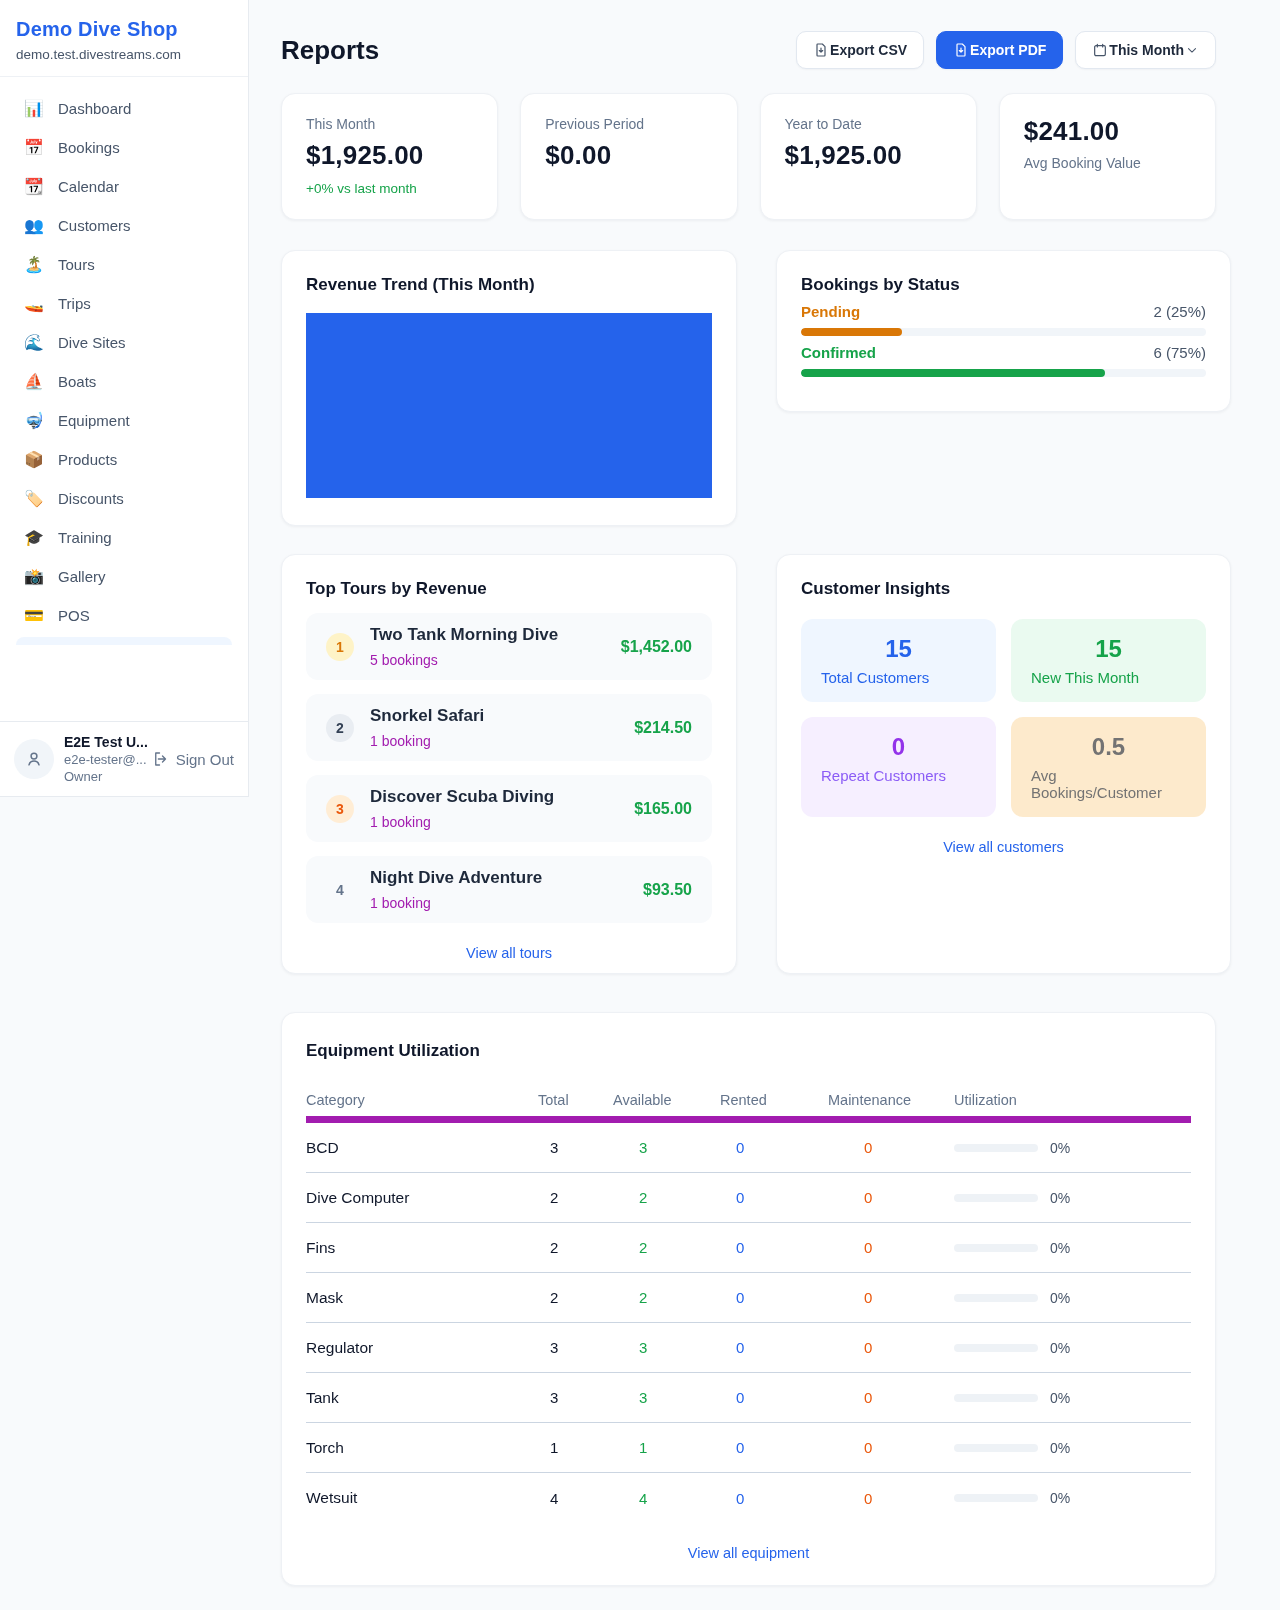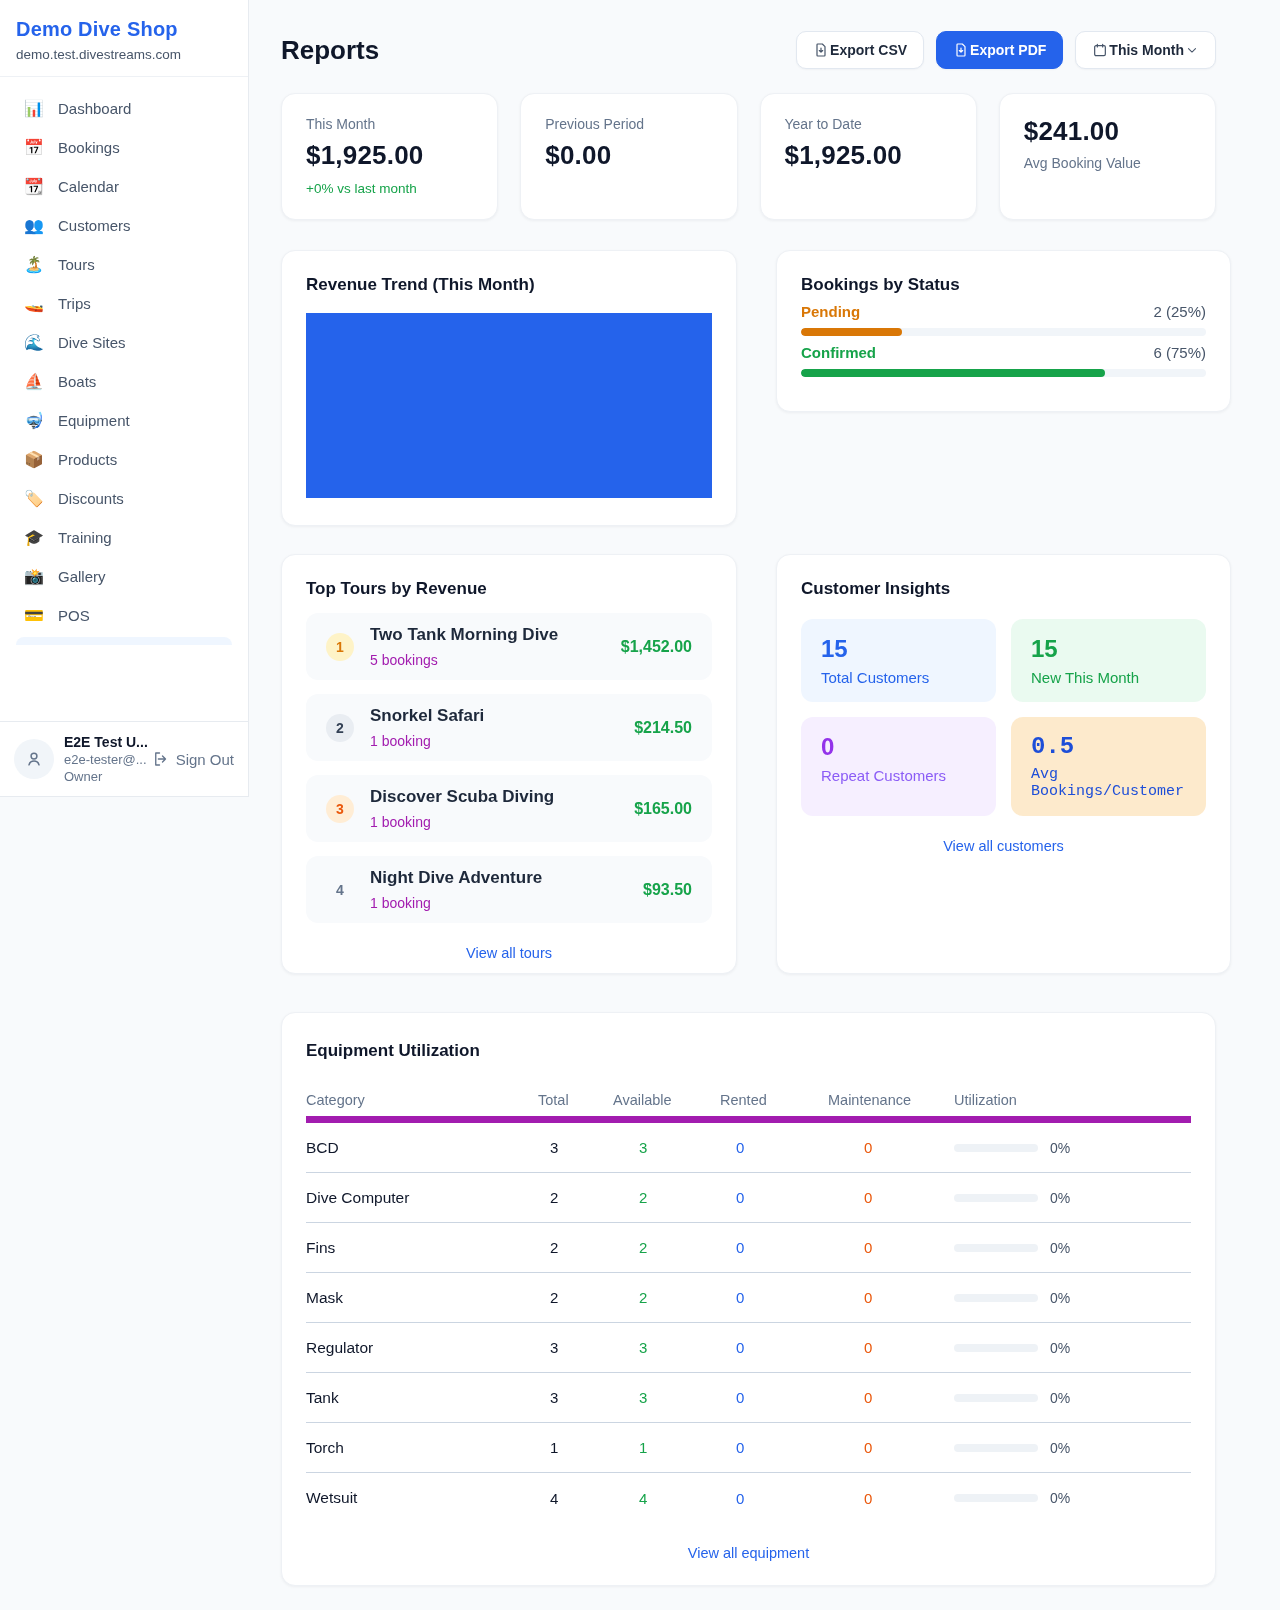--- a/index.html
+++ b/index.html
@@ -118,26 +118,26 @@
   .tour-name { font-size:17px; font-weight:600; color:#1e293b; }
   .tour-sub { font-size:14px; color:#a21caf; margin-top:7px; }
   .tour-amount { font-size:16px; font-weight:700; color:#16a34a; white-space:nowrap; }
   .view-link {
     display:block; margin:22px auto 0; text-align:center;
     font-size:14.5px; color:#2563eb; background:none; border:none; cursor:pointer;
     font-family:inherit;
   }
   .insight-grid { margin-top:20px; display:grid; grid-template-columns:1fr 1fr; gap:15px; }
   .insight-tile { border-radius:12px; padding:16px 20px; min-height:83px; }
-  .insight-value { font-size:24px; font-weight:800; }
+  .insight-value { font-size:24px; font-weight:800;text-align:center; }
   .insight-label { font-size:15px; font-weight:500; margin-top:6px; }
   .tile-blue   { background:#eff6ff; } .tile-blue .insight-value, .tile-blue .insight-label { color:#2563eb; }
   .tile-green  { background:#eafaf0; } .tile-green .insight-value, .tile-green .insight-label { color:#16a34a; }
   .tile-purple { background:#f6efff; } .tile-purple .insight-value { color:#9333ea; } .tile-purple .insight-label { color:#8b5cf6; }
-  .tile-orange { background:#fdeacc; } .tile-orange .insight-value, .tile-orange .insight-label { color:#1d4ed8;font-family:Liberation Mono, monospace; }
+  .tile-orange { background:#fdeacc; } .tile-orange .insight-value, .tile-orange .insight-label { color:#737373; }
   
   .equip-card { margin-top:38px; padding:28px 24px 24px; }
   .equip-table { margin-top:22px; }
   .t-row {
     display:grid; grid-template-columns:232px 75px 107px 108px 126px 1fr;
     align-items:center; height:50px; border-bottom:1px solid #cbd5e1;
   }
   .t-row.head { height:40px; border-bottom:7px solid #a21caf; }
   .t-row.head > div { font-size:14.5px; color:#64748b; font-weight:400; }
   .t-row.last { border-bottom:none; }

